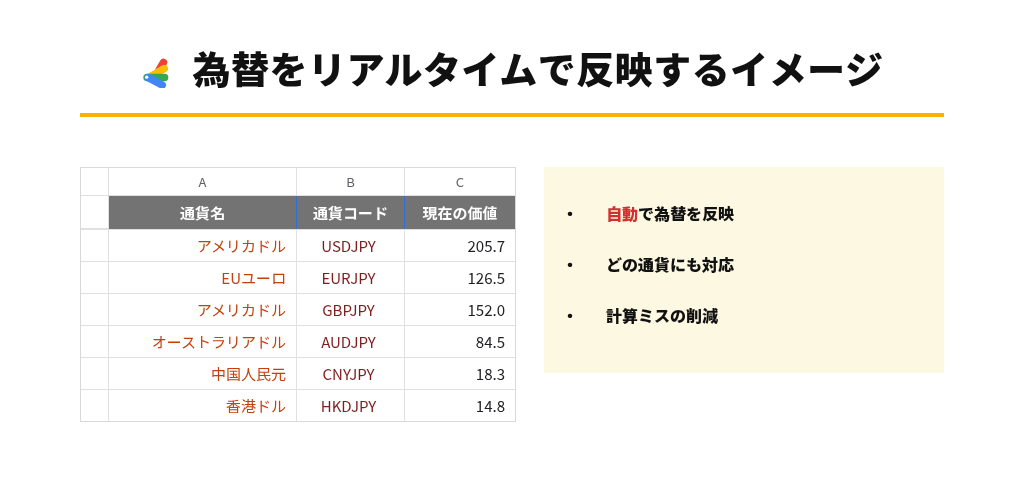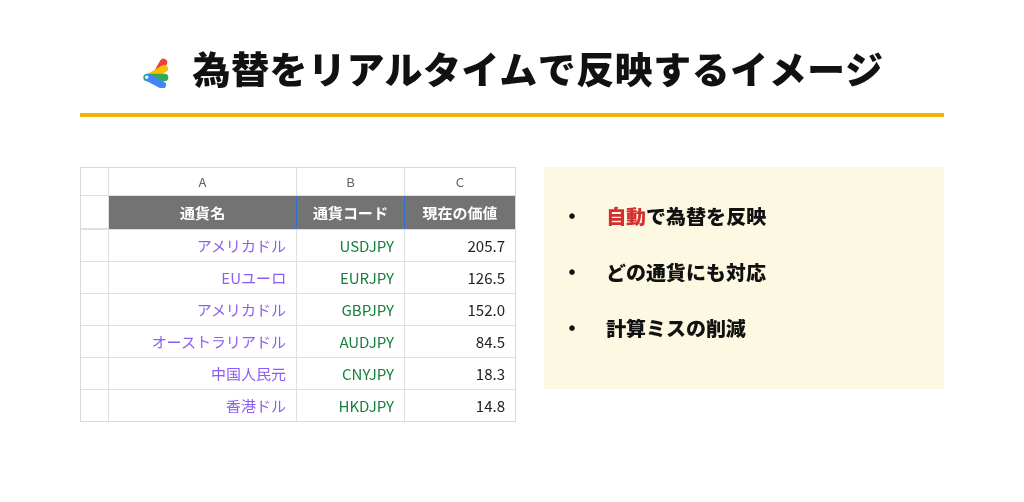--- a/index.html
+++ b/index.html
@@ -95,34 +95,34 @@
     padding: 5px 10px 5px 6px;
   }
   .data-rows .row > div:last-child { border-right: none; }
   .data-rows .rownum {
     background: #fff;
     color: #5f6368;
     font-size: 12px;
     text-align: center;
     padding: 5px 0;
   }
-  .cell-a { text-align: right; color: #8b5cf6; }
-  .cell-b { text-align: right; color: #15803d; }
+  .cell-a { text-align: right; color: #c2410c; }
+  .cell-b { text-align: center; color: #7f1d1d; }
   .cell-c { text-align: right; color: #202124; }
 
   .callout {
     flex: 1;
     background: #fdf8e1;
     padding: 36px 32px 36px 40px;
   }
   .callout ul {
     list-style: none;
   }
   .callout li {
-    font-size: 20px;
+    font-size: 16px;
     font-weight: 900;
     line-height: 1.3;
     margin: 0 0 30px 0;
     padding-left: 22px;
     text-indent: -22px;
   }
   .callout li:last-child { margin-bottom: 12px; }
   .callout .em { color: #d32f2f; }
   .bullet-dot {
     display: inline-block;

